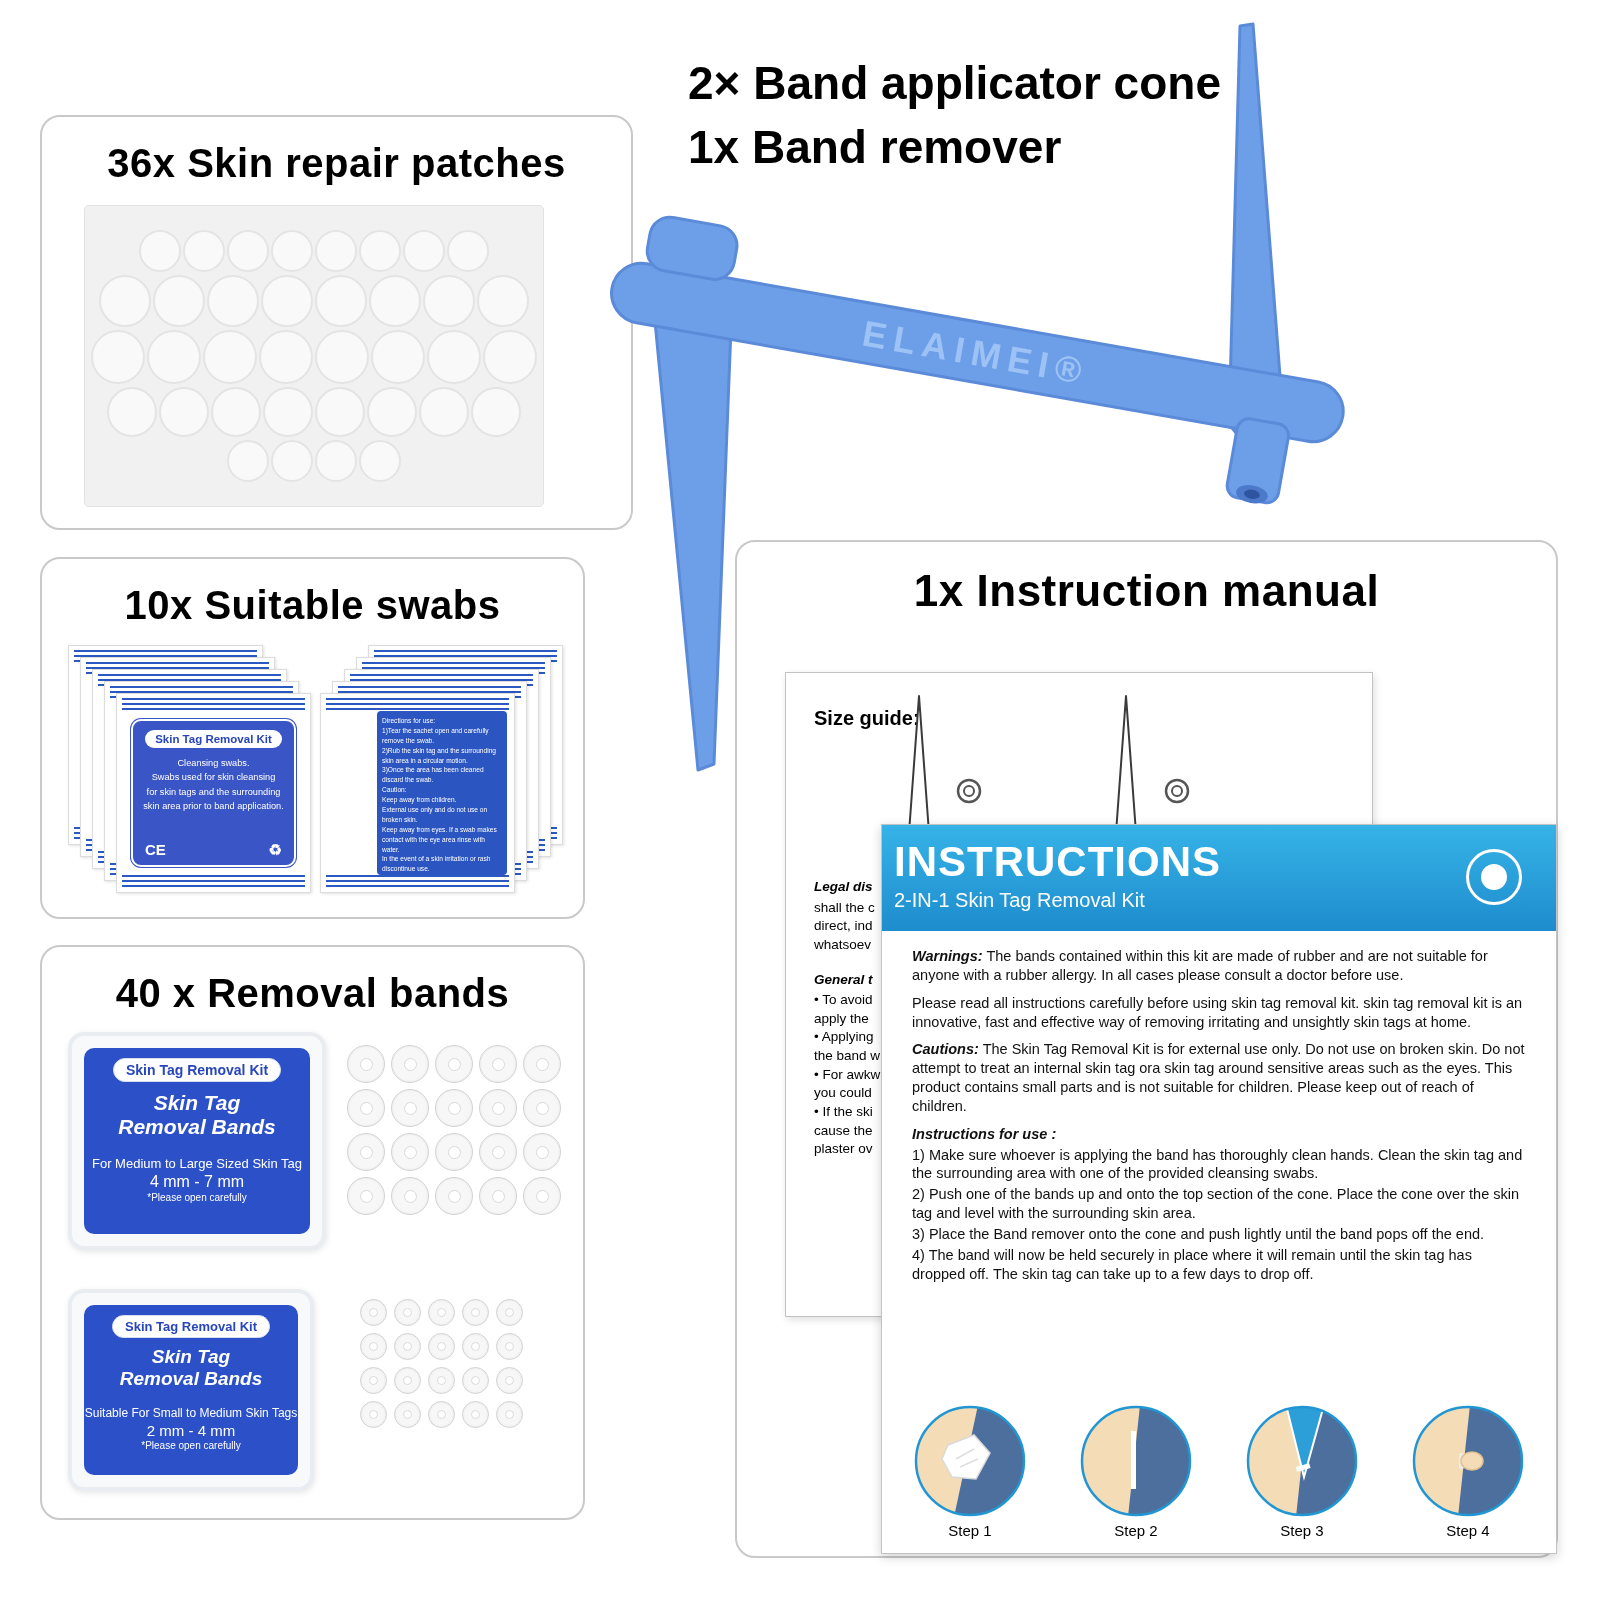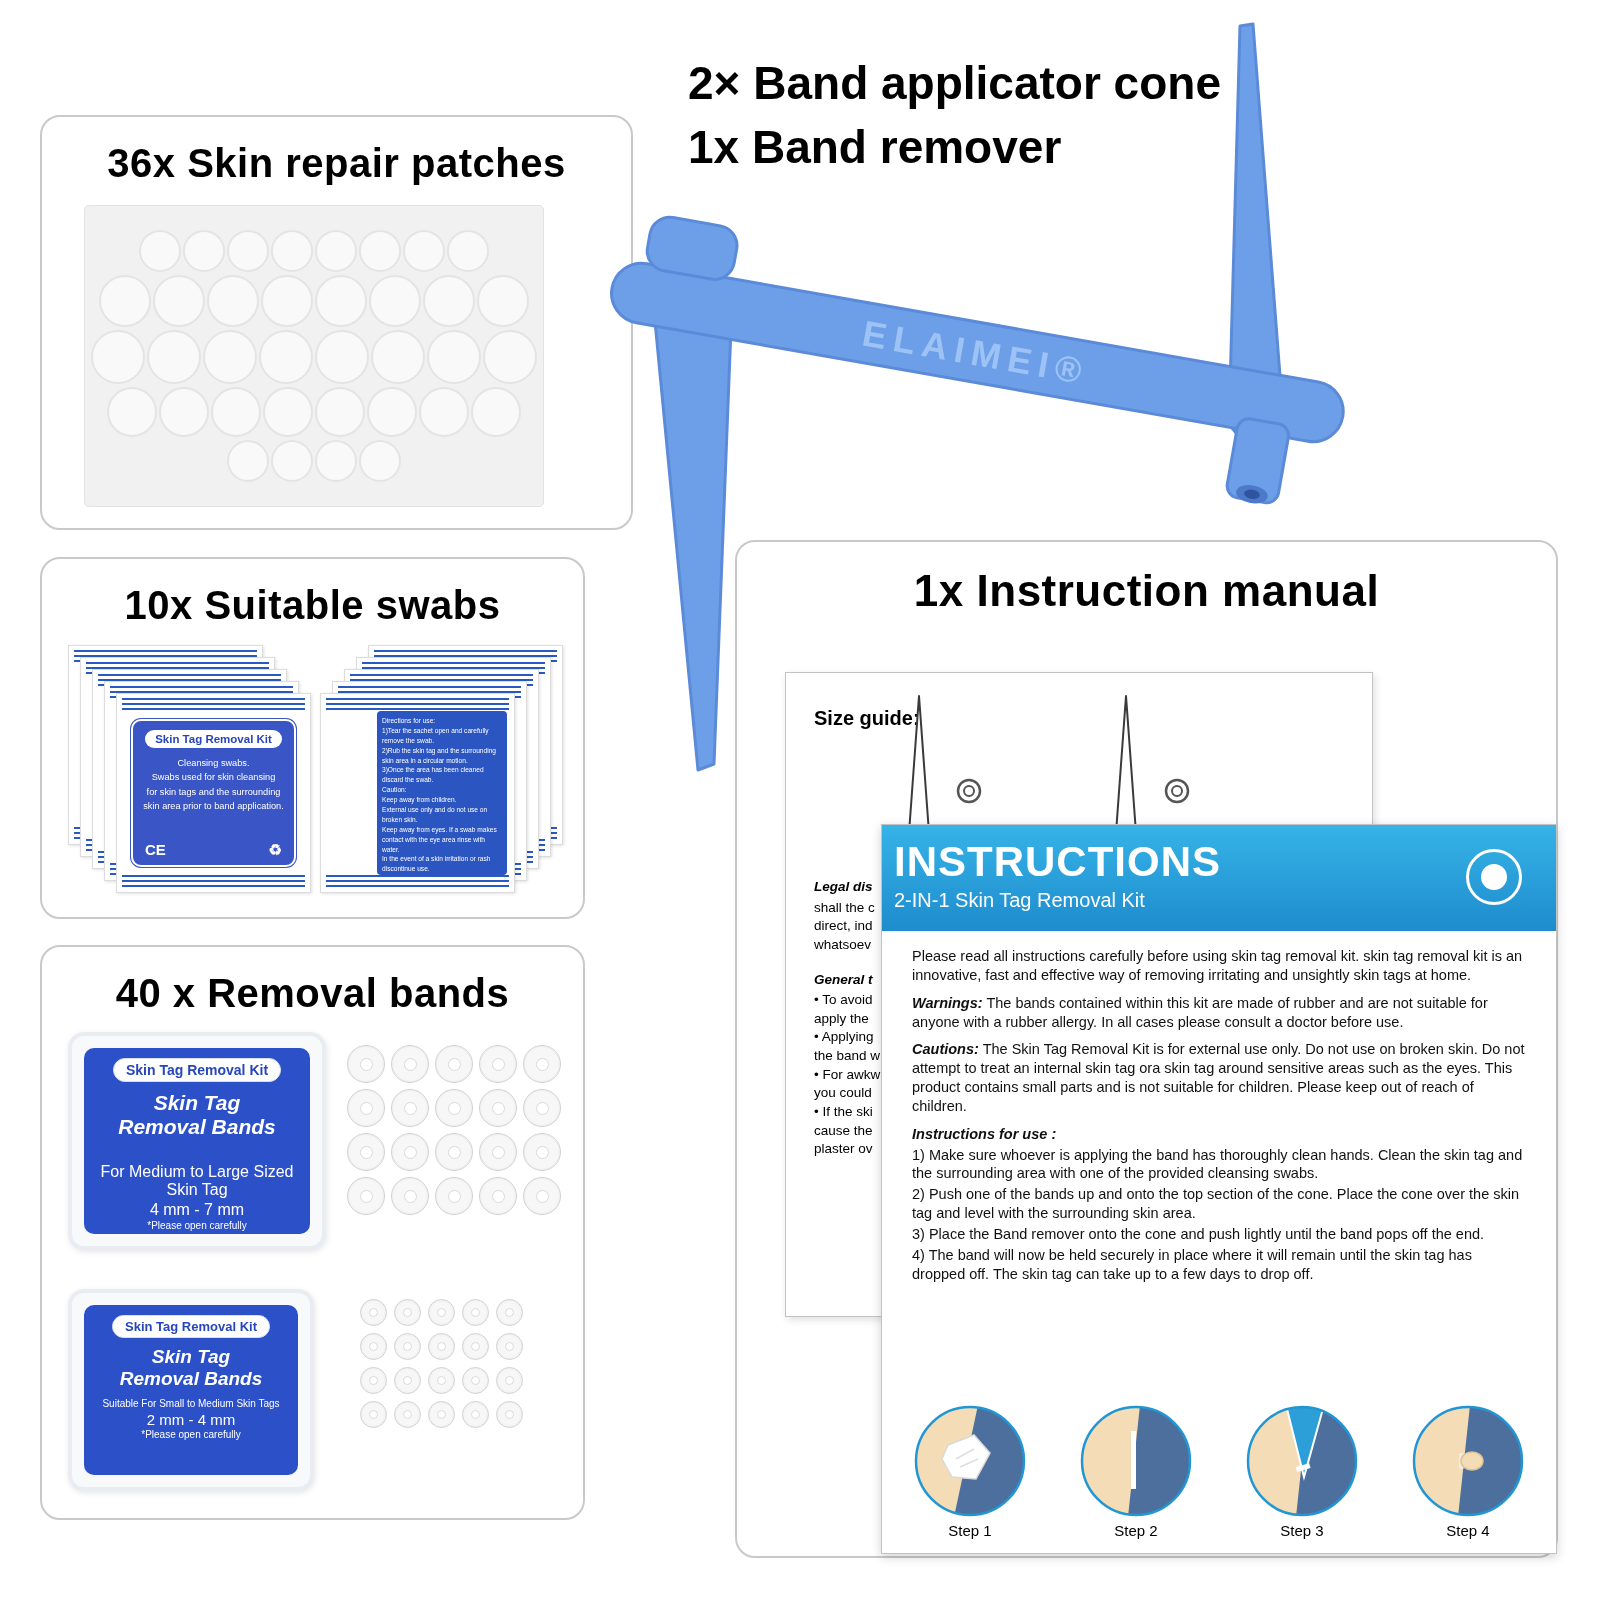--- a/index.html
+++ b/index.html
@@ -160,21 +160,21 @@
 <section class="panel" style="left:40px;top:945px;width:545px;height:575px">
   <div class="panel-title">40 x Removal bands</div>
 
   <div class="band-box" style="left:26px;top:85px;width:258px;height:218px">
     <div class="band-label">
       <span class="pill" style="font-size:14px">Skin Tag Removal Kit</span>
       <div class="band-name" style="font-size:21px;margin-top:9px">
         <div>Skin Tag</div>
         <div>Removal Bands</div>
       </div>
-      <div style="font-size:16px;margin-top:24px">For Medium to Large Sized Skin Tag</div>
+      <div style="font-size:13px;margin-top:17px">For Medium to Large Sized Skin Tag</div>
       <div class="band-size" style="font-size:16px;margin-top:2px">4 mm - 7 mm</div>
       <div style="font-size:10px;margin-top:1px">*Please open carefully</div>
     </div>
   </div>
   <div class="band-grid" style="left:305px;top:98px;gap:6px">
       <span class="ring" style="width: 38px; height: 38px;">
         <span class="hole" style="width: 13px; height: 13px;"></span>
       </span>
       <span class="ring" style="width: 38px; height: 38px;">
         <span class="hole" style="width: 13px; height: 13px;"></span>
@@ -235,21 +235,21 @@
       </span>
     </div>
 
   <div class="band-box" style="left:26px;top:342px;width:246px;height:202px">
     <div class="band-label">
       <span class="pill" style="font-size:13px">Skin Tag Removal Kit</span>
       <div class="band-name" style="font-size:19px;margin-top:8px">
         <div>Skin Tag</div>
         <div>Removal Bands</div>
       </div>
-      <div style="font-size:10px;margin-top:8px">Suitable For Small to Medium Skin Tags</div>
+      <div style="font-size:12px;margin-top:16px">Suitable For Small to Medium Skin Tags</div>
       <div class="band-size" style="font-size:15px;margin-top:2px">2 mm - 4 mm</div>
       <div style="font-size:10px;margin-top:1px">*Please open carefully</div>
     </div>
   </div>
   <div class="band-grid" style="left:318px;top:352px;gap:7px">
       <span class="ring" style="width: 27px; height: 27px;">
         <span class="hole" style="width: 9px; height: 9px;"></span>
       </span>
       <span class="ring" style="width: 27px; height: 27px;">
         <span class="hole" style="width: 9px; height: 9px;"></span>
@@ -370,22 +370,22 @@
     </div>
   </div>
 
   <div class="sheet fs" style="left:144px;top:282px;width:676px;height:730px">
     <div class="fs-header">
       <div class="fs-title">INSTRUCTIONS</div>
       <div class="fs-sub">2-IN-1 Skin Tag Removal Kit</div>
       <div class="fs-target"></div>
     </div>
     <div class="fs-body">
+      <p><span class="ms-label">Warnings:</span> <span>The bands contained within this kit are made of rubber and are not suitable for anyone with a rubber allergy. In all cases please consult a doctor before use.</span></p>
       <p>Please read all instructions carefully before using skin tag removal kit. skin tag removal kit is an innovative, fast and effective way of removing irritating and unsightly skin tags at home.</p>
-      <p><span class="ms-label">Warnings:</span> <span>The bands contained within this kit are made of rubber and are not suitable for anyone with a rubber allergy. In all cases please consult a doctor before use.</span></p>
       <p><span class="ms-label">Cautions:</span> <span>The Skin Tag Removal Kit is for external use only. Do not use on broken skin. Do not attempt to treat an internal skin tag ora skin tag around sensitive areas such as the eyes. This product contains small parts and is not suitable for children. Please keep out of reach of children.</span></p>
       <p class="ms-label step-line">Instructions for use :</p>
       <p class="step-line">1) Make sure whoever is applying the band has thoroughly clean hands. Clean the skin tag and the surrounding area with one of the provided cleansing swabs.</p>
       <p class="step-line">2) Push one of the bands up and onto the top section of the cone. Place the cone over the skin tag and level with the surrounding skin area.</p>
       <p class="step-line">3) Place the Band remover onto the cone and push lightly until the band pops off the end.</p>
       <p class="step-line">4) The band will now be held securely in place where it will remain until the skin tag has dropped off. The skin tag can take up to a few days to drop off.</p>
     </div>
     <div class="fs-steps">
       <div class="step">
         <svg width="112" height="112" viewBox="0 0 112 112">

